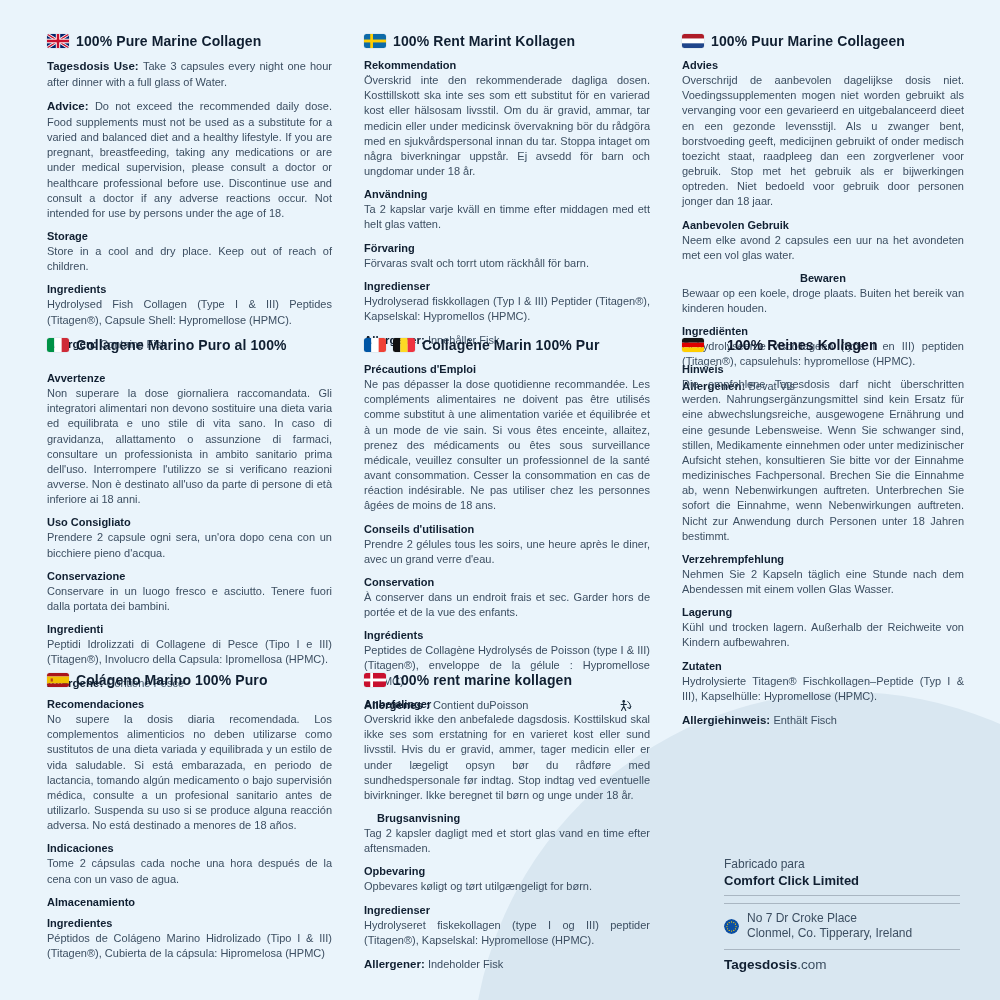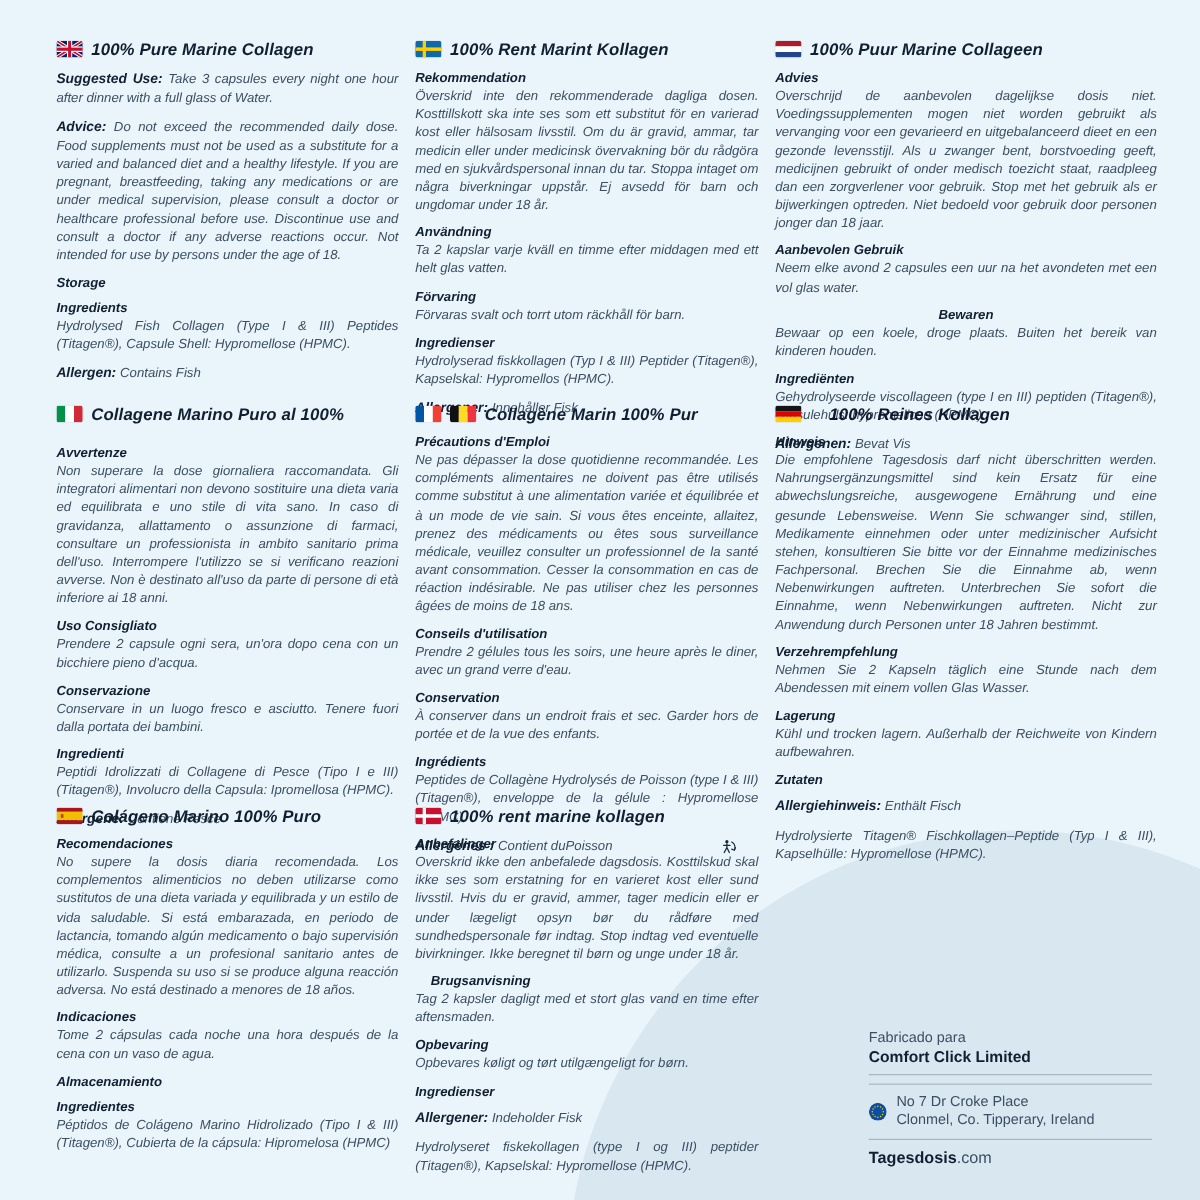--- a/index.html
+++ b/index.html
@@ -11,23 +11,22 @@
   }
   .bg-circle{
     position:absolute;left:472px;top:692px;width:752px;height:752px;
     border-radius:50%;z-index:0;
   }
   .grid{
     position:absolute;left:47px;top:33px;right:36px;bottom:0;
     display:grid;
     grid-template-columns:285px 286px 1fr;
     grid-template-rows:304px 335px 1fr;
-    column-gap:14px;
+    column-gap:32px;
     z-index:1;
-    font-style:italic;
   }
   .cell{overflow:visible;}
   .sec{position:relative;}
   .sec-head{display:flex;align-items:center;gap:7px;margin-bottom:10px;}
   .sec-title{font-weight:bold;font-size:14px;letter-spacing:.1px;}
   .flag{display:inline-block;width:22px;height:14px;border-radius:2.5px;overflow:hidden;flex:0 0 auto;box-shadow:0 0 0 .5px rgba(0,0,0,.08);}
   .flag svg{display:block;width:100%;height:100%;}
   .sub-h{font-weight:bold;font-size:11px;margin:9px 0 2px 0;}
   .body{font-size:11px;line-height:1.38;text-align:justify;margin:0 0 9px 0;}
   .inline-p{margin-top:9px;}
@@ -66,23 +65,24 @@
               <path d="M0 0 L60 36 M60 0 L0 36" stroke="#ffffff" stroke-width="8"></path>
               <path d="M0 0 L60 36 M60 0 L0 36" stroke="#C8102E" stroke-width="3.6"></path>
               <rect x="24" width="12" height="36" fill="#ffffff"></rect>
               <rect y="12" width="60" height="12" fill="#ffffff"></rect>
               <rect x="26.6" width="6.8" height="36" fill="#C8102E"></rect>
               <rect y="14.6" width="60" height="6.8" fill="#C8102E"></rect>
             </svg>
           </span>
           <span class="sec-title" style="color: rgb(16, 31, 49);">100% Pure Marine Collagen</span>
         </div>
-        <p class="body inline-p"><span class="inline-h" style="color: rgb(16, 31, 49);">Suggested Use: </span>Take 3 capsules every night one hour after dinner with a full glass of Water.</p>
+        <p class="body inline-p"><span class="inline-h" style="color: rgb(16, 31, 49);">Tagesdosis Use: </span>Take 3 capsules every night one hour after dinner with a full glass of Water.</p>
         <p class="body inline-p"><span class="inline-h" style="color: rgb(16, 31, 49);">Advice: </span>Do not exceed the recommended daily dose. Food supplements must not be used as a substitute for a varied and balanced diet and a healthy lifestyle. If you are pregnant, breastfeeding, taking any medications or are under medical supervision, please consult a doctor or healthcare professional before use. Discontinue use and consult a doctor if any adverse reactions occur. Not intended for use by persons under the age of 18.</p>
         <div class="sub-h" style="color: rgb(16, 31, 49);">Storage</div>
+        <p class="body">Store in a cool and dry place. Keep out of reach of children.</p>
         <div class="sub-h" style="color: rgb(16, 31, 49);">Ingredients</div>
         <p class="body">Hydrolysed Fish Collagen (Type I &amp; III) Peptides (Titagen®), Capsule Shell: Hypromellose (HPMC).</p>
         <p class="body inline-p allergen-p"><span class="inline-h" style="color: rgb(16, 31, 49);">Allergen: </span>Contains Fish</p>
       </div>
     </div>
   <div class="cell">
       <div class="sec">
         <div class="sec-head">
           <span class="flag">
             <svg viewBox="0 0 60 36" preserveAspectRatio="none">
@@ -200,22 +200,22 @@
           </span>
           <span class="sec-title" style="color: #0f172a; margin-left: 16px;">100% Reines Kollagen</span>
         </div>
         <div class="sub-h" style="color: rgb(16, 31, 49);">Hinweis</div>
         <p class="body">Die empfohlene Tagesdosis darf nicht überschritten werden. Nahrungsergänzungsmittel sind kein Ersatz für eine abwechslungsreiche, ausgewogene Ernährung und eine gesunde Lebensweise. Wenn Sie schwanger sind, stillen, Medikamente einnehmen oder unter medizinischer Aufsicht stehen, konsultieren Sie bitte vor der Einnahme medizinisches Fachpersonal. Brechen Sie die Einnahme ab, wenn Nebenwirkungen auftreten. Unterbrechen Sie sofort die Einnahme, wenn Nebenwirkungen auftreten. Nicht zur Anwendung durch Personen unter 18 Jahren bestimmt.</p>
         <div class="sub-h" style="color: rgb(16, 31, 49);">Verzehrempfehlung</div>
         <p class="body">Nehmen Sie 2 Kapseln täglich eine Stunde nach dem Abendessen mit einem vollen Glas Wasser.</p>
         <div class="sub-h" style="color: rgb(16, 31, 49);">Lagerung</div>
         <p class="body">Kühl und trocken lagern. Außerhalb der Reichweite von Kindern aufbewahren.</p>
         <div class="sub-h" style="color: rgb(16, 31, 49);">Zutaten</div>
+        <p class="body">Hydrolysierte Titagen® Fischkollagen–Peptide (Typ I &amp; III), Kapselhülle: Hypromellose (HPMC).</p>
         <p class="body inline-p allergen-p"><span class="inline-h" style="color: rgb(16, 31, 49);">Allergiehinweis: </span>Enthält Fisch</p>
-        <p class="body">Hydrolysierte Titagen® Fischkollagen–Peptide (Typ I &amp; III), Kapselhülle: Hypromellose (HPMC).</p>
       </div>
     </div>
   <div class="cell">
       <div class="sec">
         <div class="sec-head">
           <span class="flag">
             <svg viewBox="0 0 60 36" preserveAspectRatio="none">
               <rect width="60" height="9" fill="#AA151B"></rect>
               <rect y="9" width="60" height="18" fill="#F1BF00"></rect>
               <rect y="27" width="60" height="9" fill="#AA151B"></rect>
@@ -245,22 +245,22 @@
           </span>
           <span class="sec-title" style="color: rgb(16, 31, 49);">100% rent marine kollagen</span>
         </div>
         <div class="sub-h" style="color: rgb(16, 31, 49);">Anbefalinger</div>
         <p class="body">Overskrid ikke den anbefalede dagsdosis. Kosttilskud skal ikke ses som erstatning for en varieret kost eller sund livsstil. Hvis du er gravid, ammer, tager medicin eller er under lægeligt opsyn bør du rådføre med sundhedspersonale før indtag. Stop indtag ved eventuelle bivirkninger. Ikke beregnet til børn og unge under 18 år.</p>
         <div class="sub-h" style="color: rgb(16, 31, 49); padding-left: 13px;">Brugsanvisning</div>
         <p class="body">Tag 2 kapsler dagligt med et stort glas vand en time efter aftensmaden.</p>
         <div class="sub-h" style="color: rgb(16, 31, 49);">Opbevaring</div>
         <p class="body">Opbevares køligt og tørt utilgængeligt for børn.</p>
         <div class="sub-h" style="color: rgb(16, 31, 49);">Ingredienser</div>
+        <p class="body">Hydrolyseret fiskekollagen (type I og III) peptider (Titagen®), Kapselskal: Hypromellose (HPMC).</p>
         <p class="body inline-p allergen-p"><span class="inline-h" style="color: rgb(16, 31, 49);">Allergener: </span>Indeholder Fisk</p>
-        <p class="body">Hydrolyseret fiskekollagen (type I og III) peptider (Titagen®), Kapselskal: Hypromellose (HPMC).</p>
       </div>
     </div>
   <div class="cell"></div>
 </div>
 
 <div class="made-for">
   <div class="mf-line">Fabricado para</div>
   <div class="mf-company" style="color: rgb(16, 31, 49);">Comfort Click Limited</div>
   <div class="mf-divider"></div>
   <div class="mf-divider"></div>

